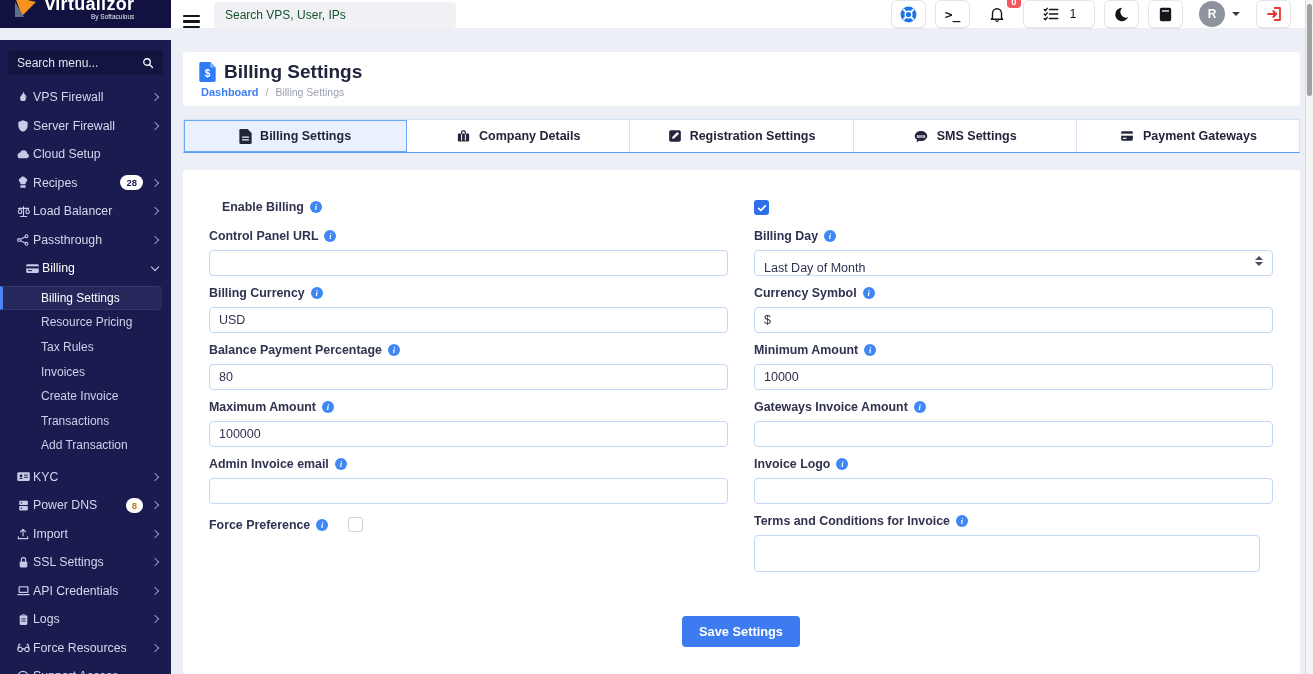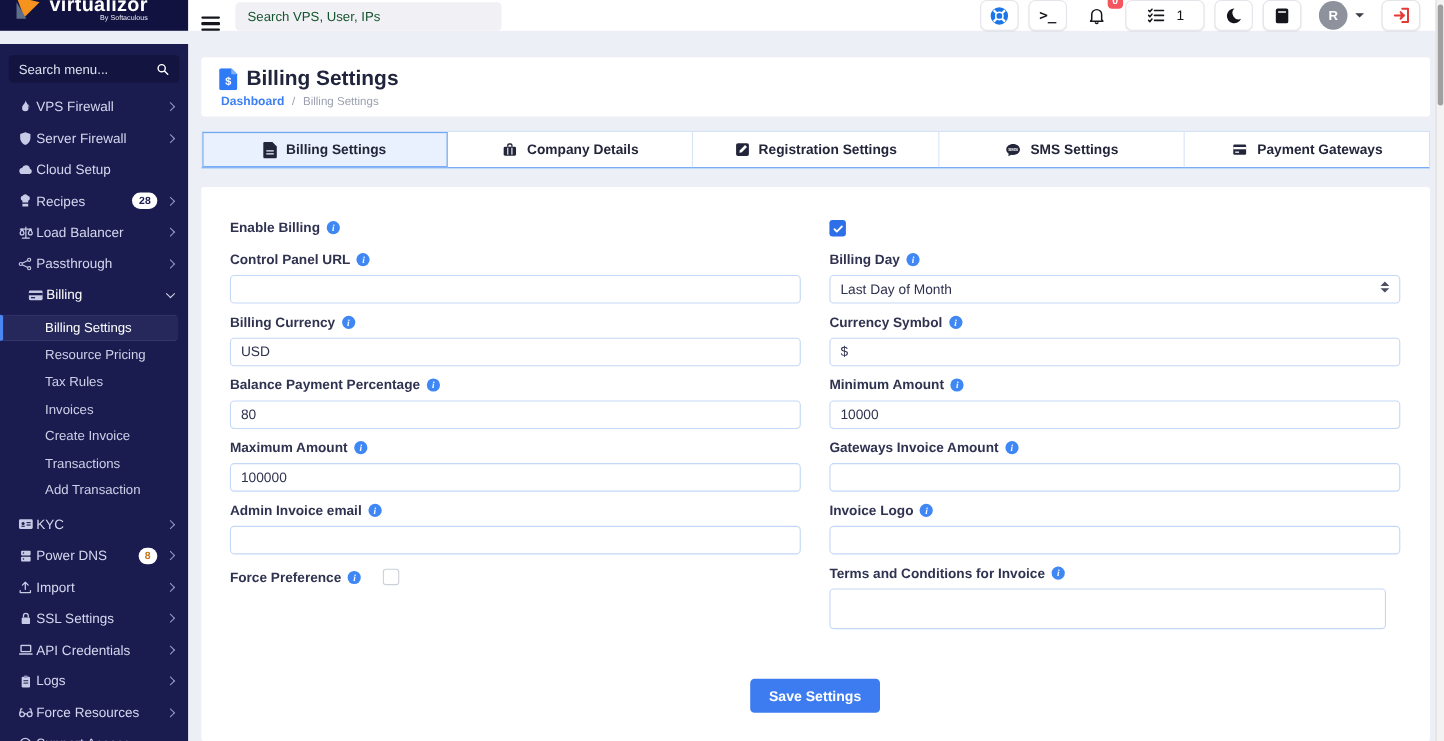--- a/index.html
+++ b/index.html
@@ -52,21 +52,21 @@
   .tab:last-child { border-right:none; }
   .tab.active { background:#e8f1fd; outline:1.5px solid #6ea6f6; outline-offset:-1px; }
   .tab .tic { display:flex; align-items:center; color:#23263a; }
 
   .form-card { margin-top:17px; background:#fff; border-radius:3px; height:504px; padding:30px 27px 0 26px; }
   .frow { display:grid; grid-template-columns:1fr 1fr; column-gap:26px; margin-bottom:10px; }
   .flabel { display:flex; align-items:center; gap:6px; font-size:12.4px; font-weight:700; color:#2f3350; margin-bottom:7px; }
   .info { width:12px; height:12px; border-radius:50%; background:#3f87f5; color:#fff; font-size:8.5px; font-weight:700; font-style:italic; font-family:"Liberation Serif",serif; display:flex; align-items:center; justify-content:center; flex-shrink:0; cursor:pointer; }
   .tinput { width:100%; height:26px; border:1px solid #c3d7f6; border-radius:4px; padding:0 9px; font-size:12.5px; color:#2f3350; background:#fff; outline:none; font-family:"Liberation Sans",sans-serif; }
   .selwrap { position:relative; }
-  .selwrap .tinput { display:flex; align-items:center; cursor:pointer; }
+  .selwrap .tinput { display:flex; align-items:flex-end; cursor:pointer; }
   .sorticon { position:absolute; right:10px; top:6px; display:flex; flex-direction:column; gap:2px; }
   .sorticon i { width:0; height:0; border-left:4px solid transparent; border-right:4px solid transparent; }
   .sorticon .up { border-bottom:4.5px solid #4a4e5e; }
   .sorticon .dn { border-top:4.5px solid #4a4e5e; }
   .cb { width:15px; height:15px; border-radius:3px; cursor:pointer; }
   .cb.checked { background:#2d6fe8; display:flex; align-items:center; justify-content:center; }
   .cb.un { border:1.5px solid #ccd0d9; background:#fff; }
   .inline-label { display:flex; align-items:center; gap:6px; }
   .inline-label .cb { margin-left:14px; }
   .tarea { width:506px; height:37px; border:1px solid #c3d7f6; border-radius:4px; resize:none; font-family:"Liberation Sans",sans-serif; font-size:12.5px; padding:5px 9px; outline:none; }
@@ -432,21 +432,21 @@
             </svg>
           </span>
         <span>Payment Gateways</span>
       </div>
     </div>
 
     <div class="form-card">
 
       <div class="frow" style="margin-bottom:14px;">
         <div class="fcell">
-          <div class="flabel" style="margin-bottom:0;">
+          <div class="flabel" style="margin-bottom:0;margin-left:13px;">
             <span>Enable Billing</span>
             <span class="info">i</span>
           </div>
         </div>
         <div class="fcell">
           <div class="cb checked">
             <svg width="10" height="10" viewBox="0 0 24 24" fill="none" stroke="#fff" stroke-width="4" stroke-linecap="round" stroke-linejoin="round">
                 <path d="M4 13l5 5L20 7"></path>
               </svg>
           </div>

